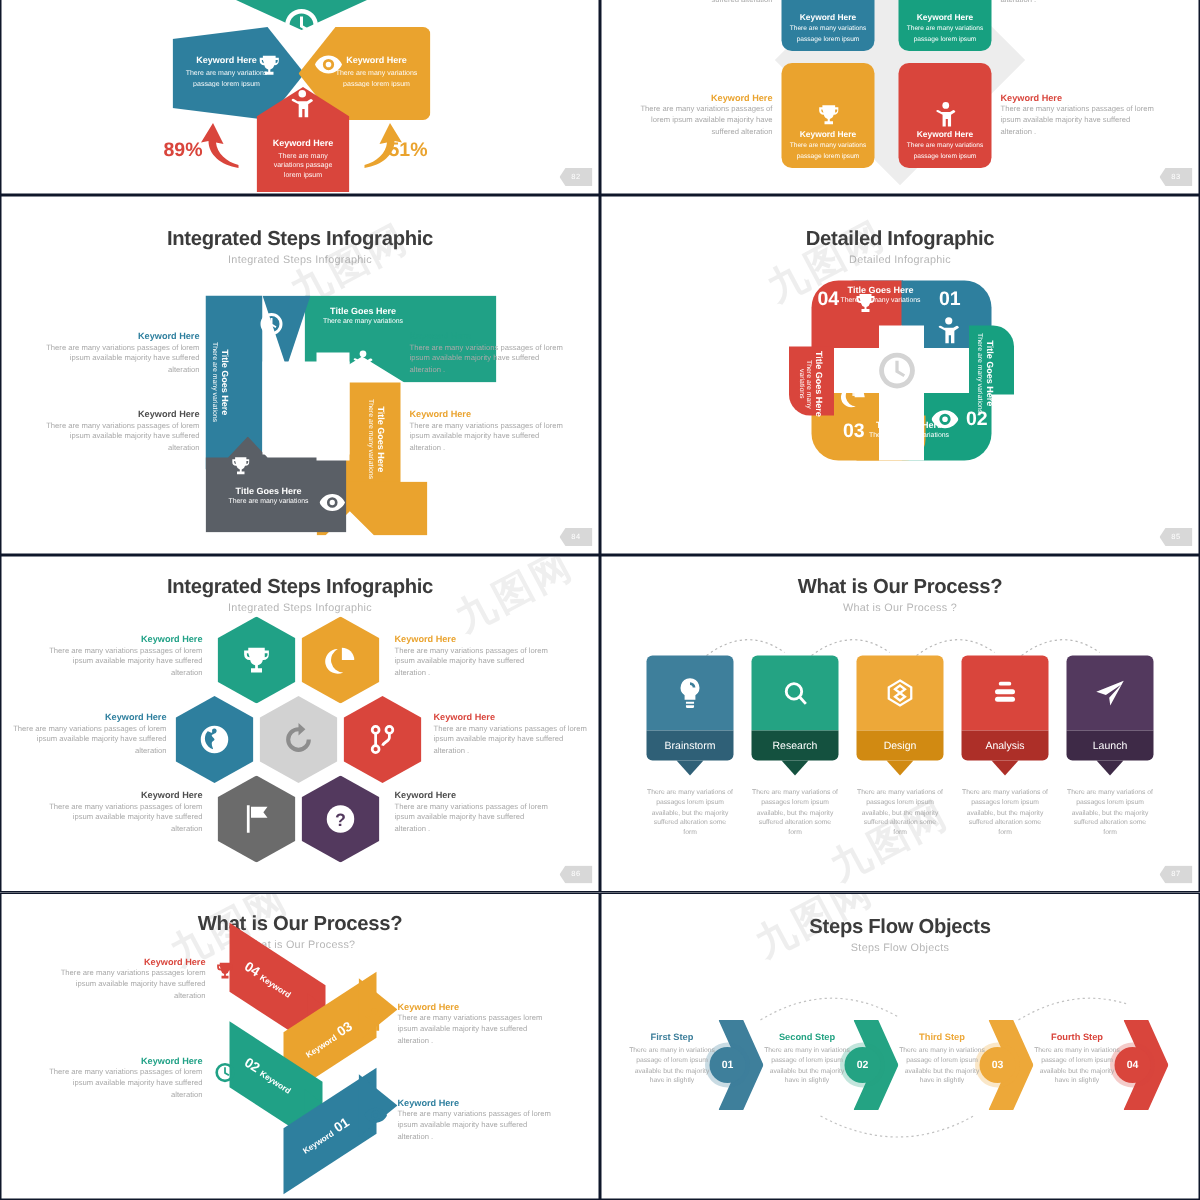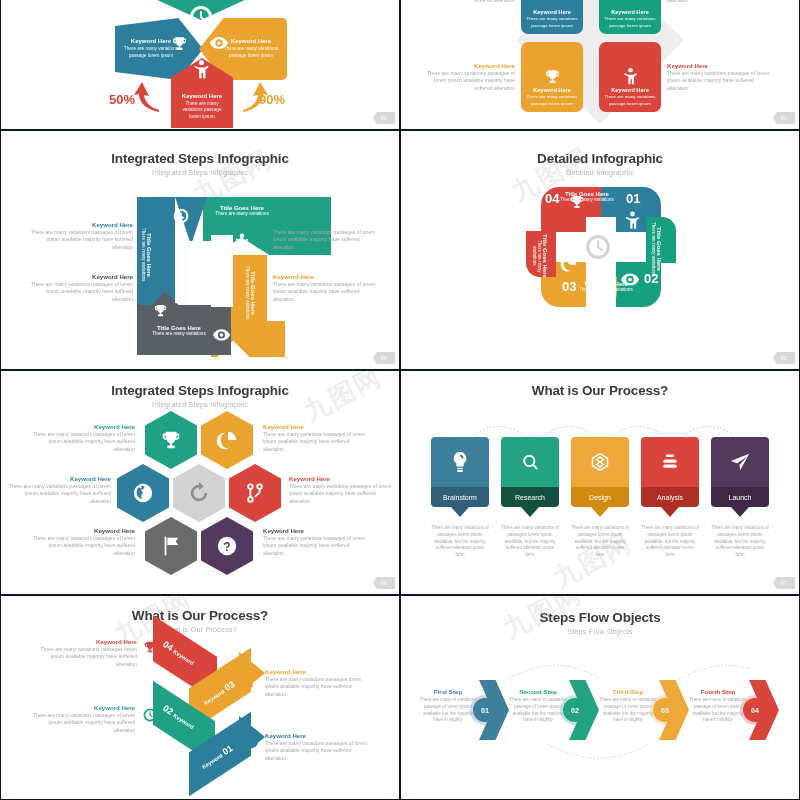--- a/index.html
+++ b/index.html
@@ -114,22 +114,22 @@
           <path d="M1 8.5a1.6 1.6 0 012.3-.7L6 9.4h8l2.7-1.6A1.6 1.6 0 0119 9.3l-4 2.8V23h-3v-7h-2v7H7V12.1L2 9.4A1.6 1.6 0 011 8.5z"></path>
         </svg>
 
     <svg style="position:absolute;left:132px;top:78px;width:30px;height:36px" viewBox="0 0 30 36" fill="#d9453c">
       <path d="M26 34C14 32 6 25 6 16l-5 1L9 4l7 14-5-1c.5 7 7 13 15 15z"></path>
         </svg>
     <svg style="position:absolute;left:238px;top:78px;width:30px;height:36px" viewBox="0 0 30 36" fill="#eaa32e">
       <path d="M4 34c12-2 20-9 20-18l5 1L21 4l-7 14 5-1c-.5 7-7 13-15 15z"></path>
         </svg>
 
-    <div class="pct" style="left:108px;top:92px;color:#d9453c;">50%</div>
-    <div class="pct" style="left:258px;top:92px;color:#eaa32e;">90%</div>
+    <div class="pct" style="left:108px;top:92px;color:#d9453c;">89%</div>
+    <div class="pct" style="left:258px;top:92px;color:#eaa32e;">51%</div>
   </div>
   <div class="pagetag">82</div>
 </div>
 
 <div class="slide r0">
   <div class="diamondbg" style="top:40px;"></div>
 
   <div class="card83" style="left:120px;top:-36px;background:#2e7f9e;">
     <div class="t">Keyword Here</div>
     <div class="d">There are many variations  passage lorem ipsum</div>
@@ -369,20 +369,21 @@
   </div>
   <div style="position:absolute;left:262px;top:156px;width:108px;">
     <div class="kw" style="color:#4d4d4d">Keyword Here</div>
     <div class="bd">There are many variations  passages of lorem ipsum available   majority have suffered  alteration .</div>
   </div>
   <div class="pagetag">86</div>
 </div>
 
 <div class="slide">
   <div class="s-title" style="margin-top:12px;">What is Our Process?</div>
+  <div class="s-sub">What is Our Process ?</div>
   <div class="wm" style="left:150px;top:172px;">九图网</div>
 
   <svg style="position:absolute;left:24px;top:46px;width:356px;height:22px" fill="none" stroke="#b9b9b9" stroke-width=".8" stroke-dasharray="1.5 2">
     <path d="M46 20 Q73 0 98 18"></path>
         <path d="M116 20 Q143 0 168 18"></path>
     <path d="M186 20 Q213 0 238 18"></path>
         <path d="M256 20 Q283 0 308 18"></path>
   </svg>
 
   <div class="pcard" style="left:30px;top:66px;">

